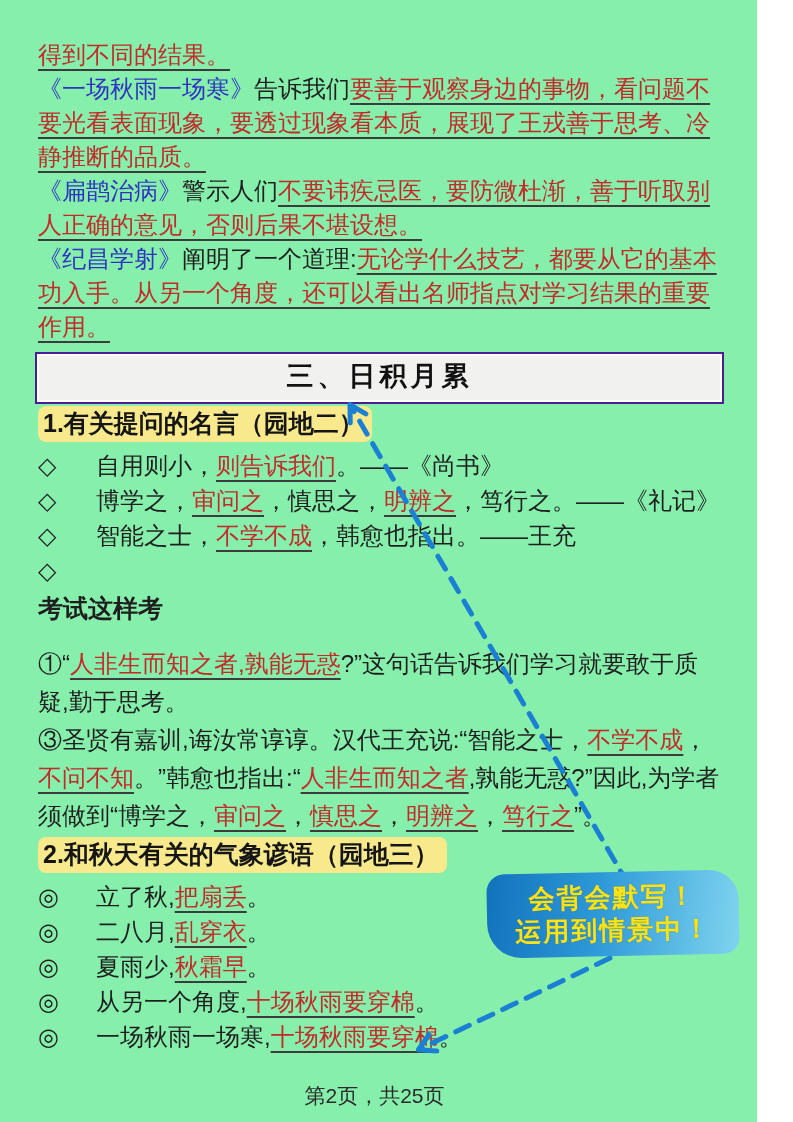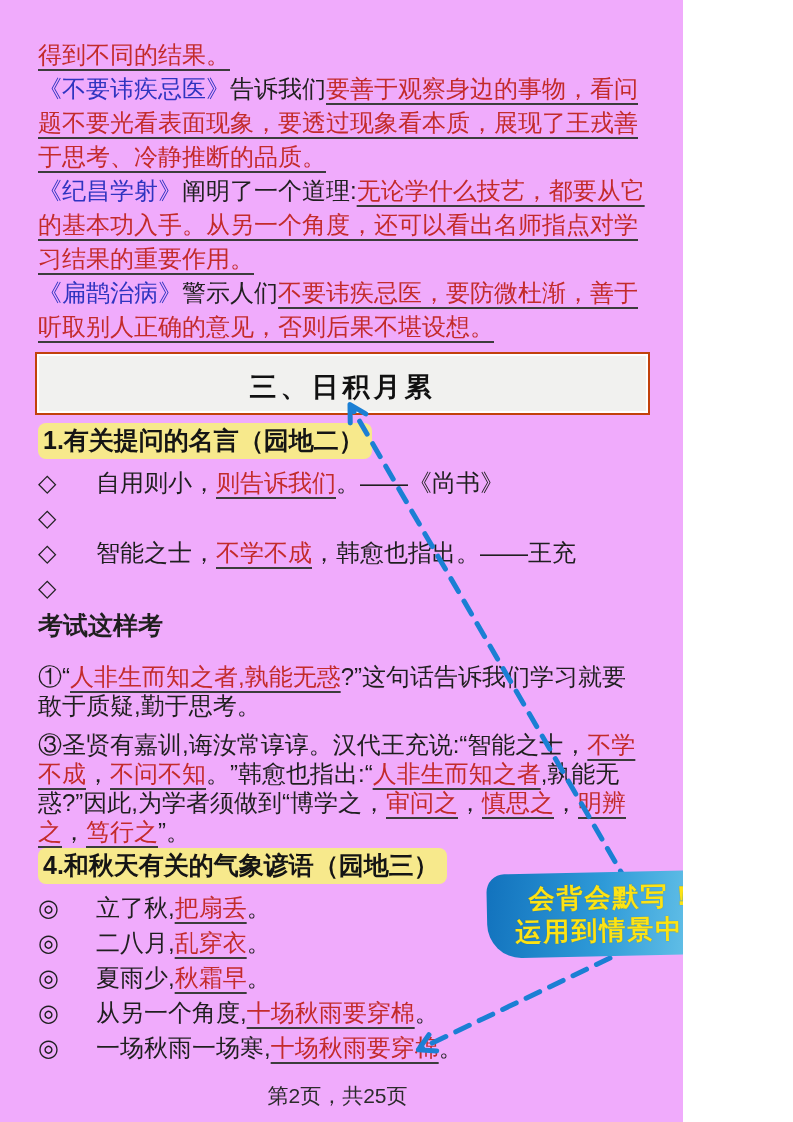--- a/index.html
+++ b/index.html
@@ -1,21 +1,21 @@
 <!DOCTYPE html>
 <html><head>
 <meta charset="utf-8">
 <style>
   * { margin: 0; padding: 0; box-sizing: border-box; }
   html, body { background: #ffffff; }
   .page {
     position: relative;
-    width: 683px;
+    width: 757px;
     height: 1122px;
-    background: #f0abfc;
+    background: #86efac;
     overflow: hidden;
     font-family: "Liberation Sans", sans-serif;
     color: #1f1f1f;
   }
   .content {
     position: relative;
     padding: 38px 36px 0 38px;
     font-size: 24px;
   }
   
@@ -24,26 +24,26 @@
   .seg.blue  { color: #2f34c0; }
   .seg.red-u {
     color: #c32b2b;
     text-decoration: underline;
     text-decoration-color: #3c3c3c;
     text-decoration-thickness: 1.5px;
     text-underline-offset: 6px;
   }
   .review p { line-height: 34px; }
   .section-box {
-    margin: 8px -3px 6px -3px;
-    border: 2px solid #c2410c;
+    margin: 8px -3px 0 -3px;
+    border: 2px solid #4c1d95;
     box-shadow: inset 0 0 0 2px #ffffff;
     background: #f1f1ef;
     text-align: center;
-    padding: 15px 0 8px 0;
+    padding: 4px 0 8px 0;
   }
   .section-box .title {
     font-size: 27px;
     font-weight: bold;
     letter-spacing: 4px;
     color: #111;
   }
   .hl-heading {
     display: inline-block;
     background: #f7e98c;
@@ -63,21 +63,21 @@
     flex: 0 0 auto;
     width: 58px;
     color: #1f1f1f;
   }
   .exam-heading {
     font-weight: bold;
     font-size: 25px;
     margin: 4px 0 20px 0;
     line-height: 33px;
   }
-  .exam p { line-height: 29px; margin-top: 10px; }
+  .exam p { line-height: 38px; }
   .footer {
     position: absolute;
     left: 0; right: 8px;
     bottom: 12px;
     text-align: center;
     font-size: 21px;
     color: #2b2b2b;
   }
   .badge {
     position: absolute;
@@ -107,57 +107,58 @@
   }
 </style>
 </head>
 <body>
 
 <div class="page">
   <div class="content">
 
     <div class="review">
       <p><span class="seg red-u">得到不同的结果。</span></p>
-      <p><span class="seg blue">《不要讳疾忌医》</span><span class="seg black">告诉我们</span><span class="seg red-u">要善于观察身边的事物，看问题不要光看表面现象，要透过现象看本质，展现了王戎善于思考、冷静推断的品质。</span></p>
+      <p><span class="seg blue">《一场秋雨一场寒》</span><span class="seg black">告诉我们</span><span class="seg red-u">要善于观察身边的事物，看问题不要光看表面现象，要透过现象看本质，展现了王戎善于思考、冷静推断的品质。</span></p>
+      <p><span class="seg blue">《扁鹊治病》</span><span class="seg black">警示人们</span><span class="seg red-u">不要讳疾忌医，要防微杜渐，善于听取别人正确的意见，否则后果不堪设想。</span></p>
       <p><span class="seg blue">《纪昌学射》</span><span class="seg black">阐明了一个道理:</span><span class="seg red-u">无论学什么技艺，都要从它的基本功入手。从另一个角度，还可以看出名师指点对学习结果的重要作用。</span></p>
-      <p><span class="seg blue">《扁鹊治病》</span><span class="seg black">警示人们</span><span class="seg red-u">不要讳疾忌医，要防微杜渐，善于听取别人正确的意见，否则后果不堪设想。</span></p>
     </div>
 
     <div class="section-box">
       <div class="title">三、日积月累</div>
     </div>
 
     <div>
       <span class="hl-heading">1.有关提问的名言（园地二）</span>
       <div>
         <div class="row">
           <span class="bullet">◇</span>
           <span><span class="seg black">自用则小，</span><span class="seg red-u">则告诉我们</span><span class="seg black">。——《尚书》</span></span>
         </div>
         <div class="row">
           <span class="bullet">◇</span>
+          <span><span class="seg black">博学之，</span><span class="seg red-u">审问之</span><span class="seg black">，慎思之，</span><span class="seg red-u">明辨之</span><span class="seg black">，笃行之。——《礼记》</span></span>
         </div>
         <div class="row">
           <span class="bullet">◇</span>
           <span><span class="seg black">智能之士，</span><span class="seg red-u">不学不成</span><span class="seg black">，韩愈也指出。——王充</span></span>
         </div>
         <div class="row">
           <span class="bullet">◇</span>
         </div>
       </div>
     </div>
 
     <div class="exam">
       <div class="exam-heading">考试这样考</div>
       <p><span class="seg black">①“</span><span class="seg red-u">人非生而知之者,孰能无惑</span><span class="seg black">?”这句话告诉我们学习就要敢于质疑,勤于思考。</span></p>
       <p><span class="seg black">③圣贤有嘉训,诲汝常谆谆。汉代王充说:“智能之士，</span><span class="seg red-u">不学不成</span><span class="seg black">，</span><span class="seg red-u">不问不知</span><span class="seg black">。”韩愈也指出:“</span><span class="seg red-u">人非生而知之者</span><span class="seg black">,孰能无惑?”因此,为学者须做到“博学之，</span><span class="seg red-u">审问之</span><span class="seg black">，</span><span class="seg red-u">慎思之</span><span class="seg black">，</span><span class="seg red-u">明辨之</span><span class="seg black">，</span><span class="seg red-u">笃行之</span><span class="seg black">”。</span></p>
     </div>
 
     <div>
-      <span class="hl-heading">4.和秋天有关的气象谚语（园地三）</span>
+      <span class="hl-heading">2.和秋天有关的气象谚语（园地三）</span>
       <div>
         <div class="row">
           <span class="bullet">◎</span>
           <span><span class="seg black">立了秋,</span><span class="seg red-u">把扇丢</span><span class="seg black">。</span></span>
         </div>
         <div class="row">
           <span class="bullet">◎</span>
           <span><span class="seg black">二八月,</span><span class="seg red-u">乱穿衣</span><span class="seg black">。</span></span>
         </div>
         <div class="row">

